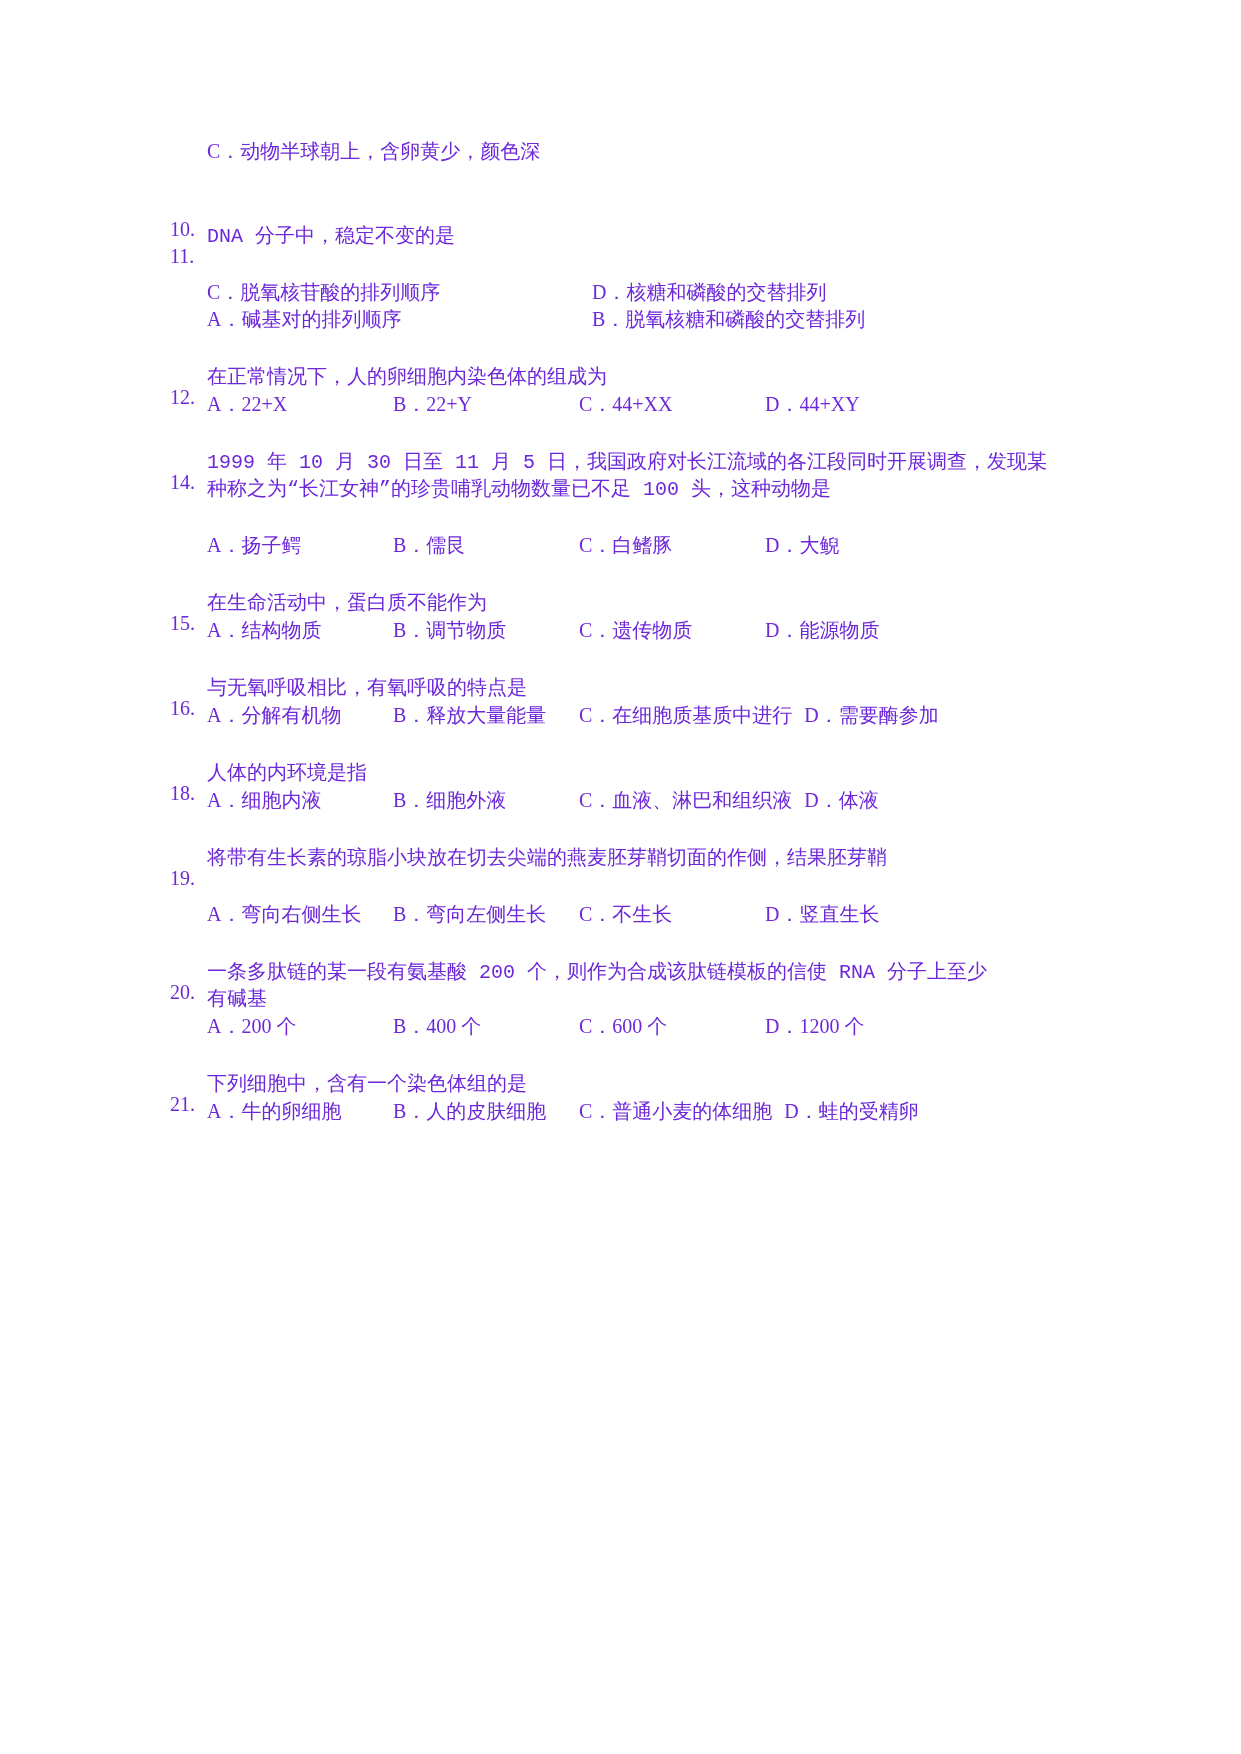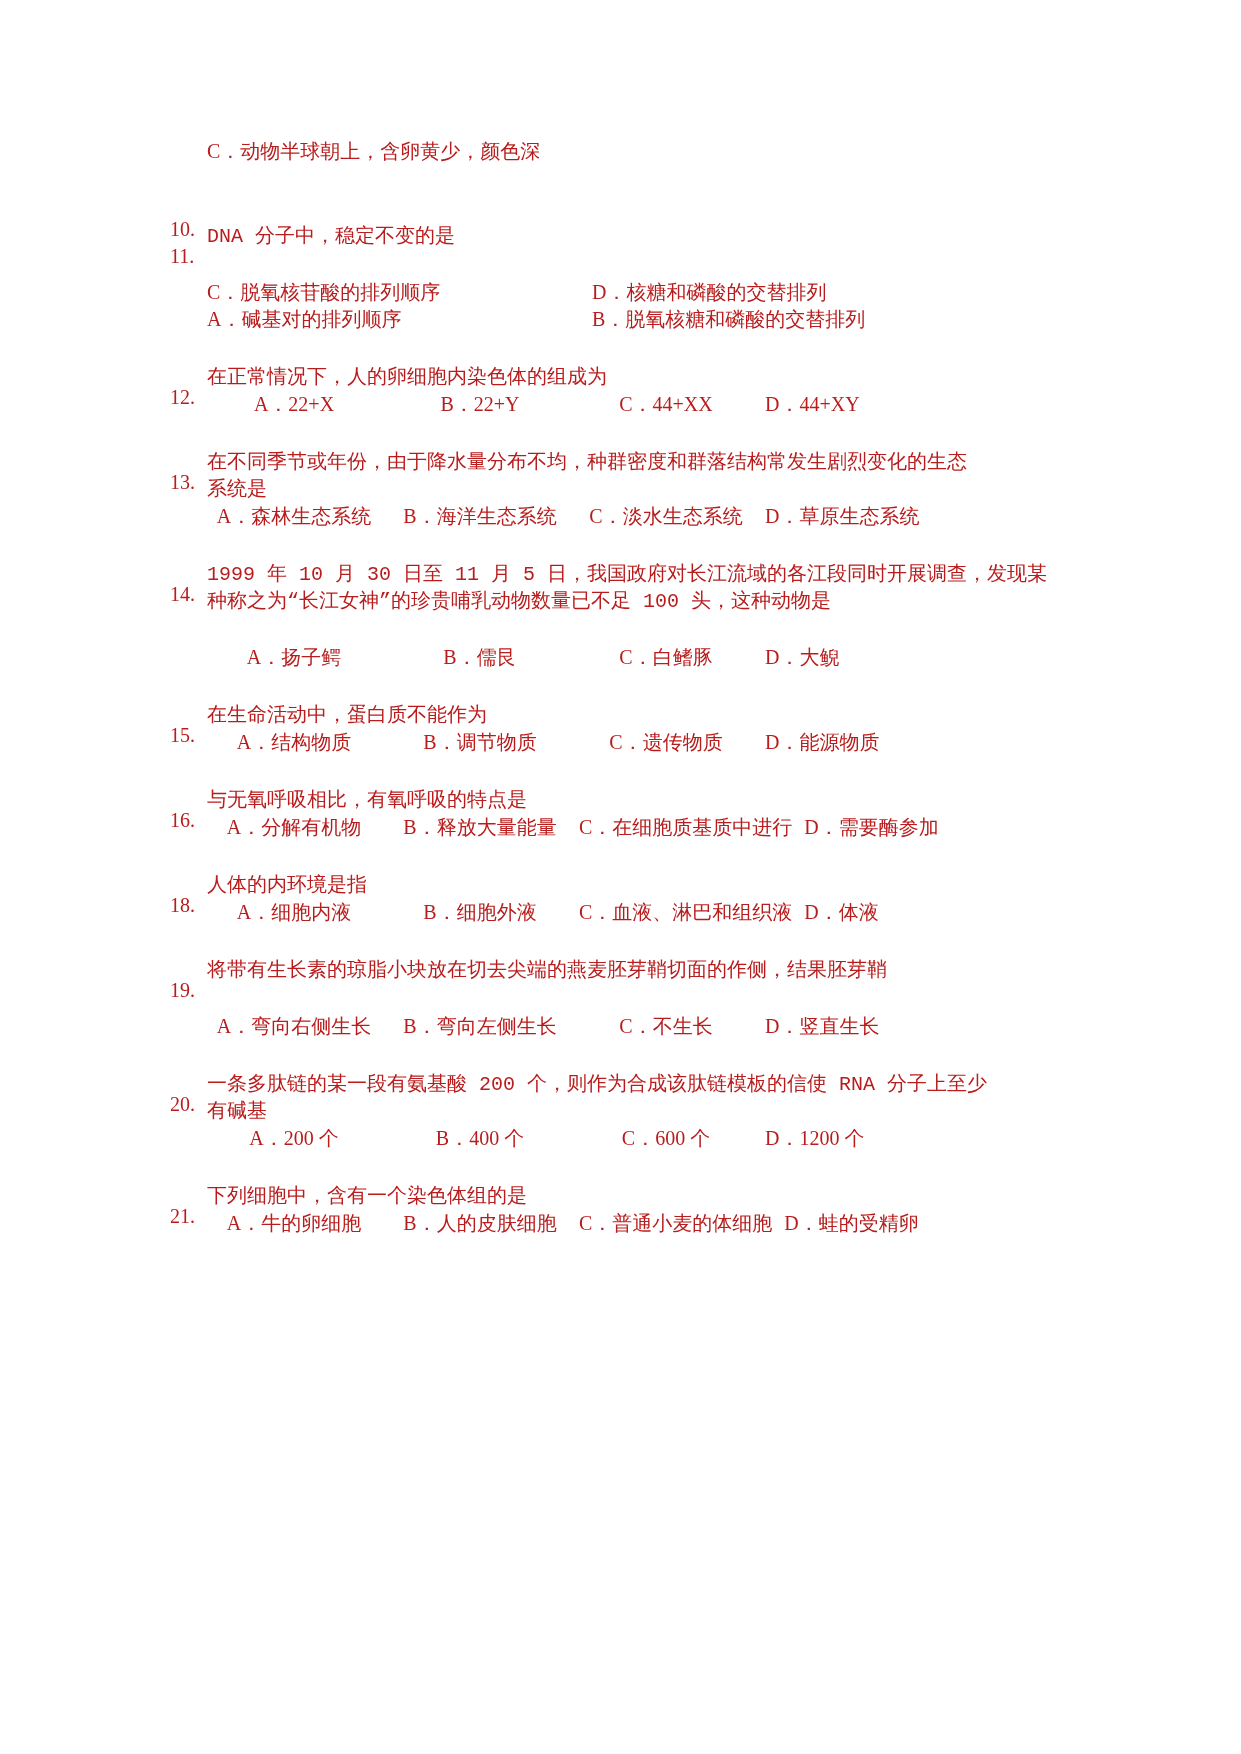--- a/index.html
+++ b/index.html
@@ -7,21 +7,21 @@
     position: relative;
     width: 1241px;
     height: 1754px;
     margin: 0 auto;
     background: #ffffff;
     box-sizing: border-box;
     padding: 138px 120px 0 170px;
     font-family: "Liberation Serif", "DejaVu Serif", serif;
     font-size: 20px;
     line-height: 27px;
-    color: #b91c1c;
+    color: #6d28d9;
     overflow: hidden;
   }
   .q {
     position: relative;
     padding-left: 37px;
     margin-bottom: 31px;
     min-height: 27px;
   }
   .q.compact { margin-bottom: 0; }
   .q-num {
@@ -32,21 +32,21 @@
     margin-top: 20px;
   }
   .stem-line { white-space: nowrap; font-family: Liberation Mono, monospace; }
   .opt-row {
     display: flex;
     flex-wrap: nowrap;
     white-space: nowrap;
   }
   .opt-row.gap { margin-top: 29px; }
   .opt { box-sizing: border-box; }
-  .row-4 .opt:not(:last-child) { min-width: 186px; padding-right: 12px; text-align: center; }
+  .row-4 .opt:not(:last-child) { min-width: 186px; padding-right: 12px; }
   .row-2 .opt:not(:last-child) { min-width: 385px; padding-right: 12px; }
 </style>
 </head>
 <body>
 
 <div class="page">
   <div id="question-list">
       <div class="q">
         <div class="opt-row row-2">
           <span class="opt">C．动物半球朝上，含卵黄少，颜色深</span>
@@ -68,31 +68,20 @@
         </div>
       </div>
       <div class="q">
         <span class="q-num">12.</span>
         <div class="stem-line">在正常情况下，人的卵细胞内染色体的组成为</div>
         <div class="opt-row row-4">
           <span class="opt">A．22+X</span>
           <span class="opt">B．22+Y</span>
           <span class="opt">C．44+XX</span>
           <span class="opt">D．44+XY</span>
-        </div>
-      </div>
-      <div class="q">
-        <span class="q-num">13.</span>
-        <div class="stem-line">在不同季节或年份，由于降水量分布不均，种群密度和群落结构常发生剧烈变化的生态</div>
-        <div class="stem-line">系统是</div>
-        <div class="opt-row row-4">
-          <span class="opt">A．森林生态系统</span>
-          <span class="opt">B．海洋生态系统</span>
-          <span class="opt">C．淡水生态系统</span>
-          <span class="opt">D．草原生态系统</span>
         </div>
       </div>
       <div class="q">
         <span class="q-num">14.</span>
         <div class="stem-line">1999 年 10 月 30 日至 11 月 5 日，我国政府对长江流域的各江段同时开展调查，发现某</div>
         <div class="stem-line">种称之为“长江女神”的珍贵哺乳动物数量已不足 100 头，这种动物是</div>
         <div class="opt-row row-4 gap">
           <span class="opt">A．扬子鳄</span>
           <span class="opt">B．儒艮</span>
           <span class="opt">C．白鳍豚</span>

